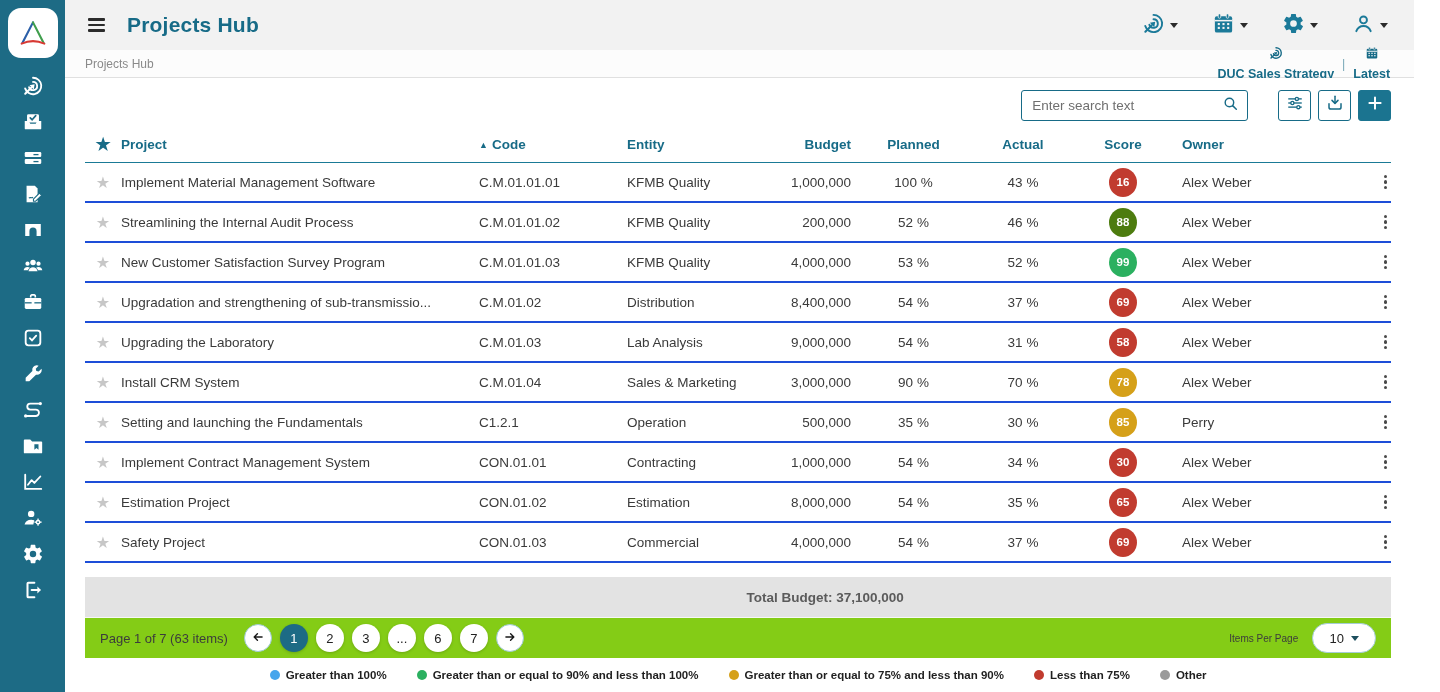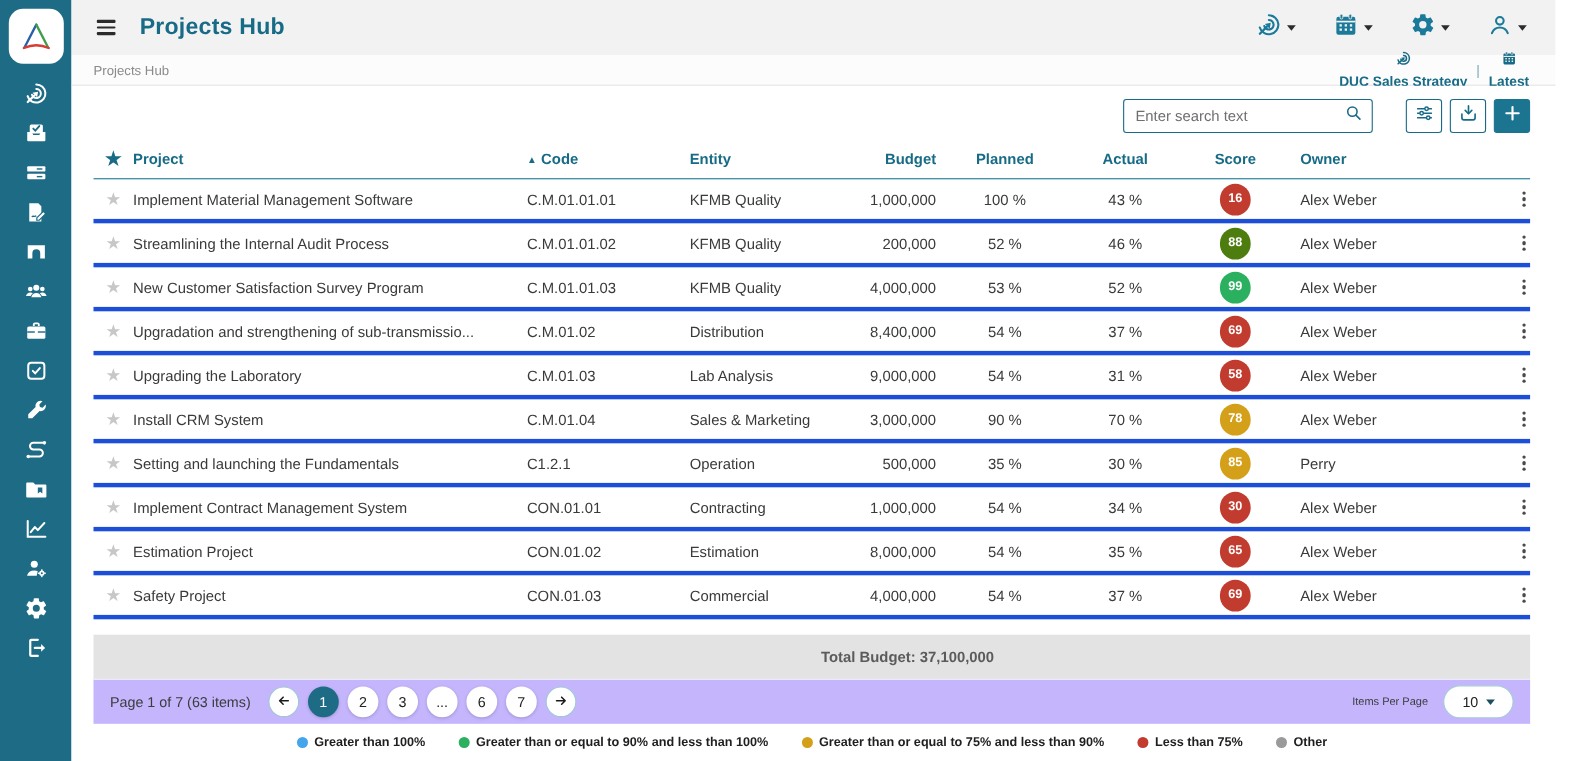--- a/index.html
+++ b/index.html
@@ -42,39 +42,39 @@
   .searchbox input { border:none; outline:none; flex:1; font-size:13.5px; color:#333; font-family:"Liberation Sans",sans-serif; background:transparent; }
   .searchbox input::placeholder { color:#6f6f6f; }
   .searchbox svg { width:17px; height:17px; color:#176b87; flex-shrink:0; }
   .tool-btn { width:33px; height:31px; border:1px solid #176b87; border-radius:3px; background:#fff; display:flex; align-items:center; justify-content:center; color:#176b87; cursor:pointer; }
   .tool-btn svg { width:18px; height:18px; }
   .tool-btn.primary { background:#1b7490; border-color:#1b7490; color:#fff; }
 
   
   .tgrid { display:grid; grid-template-columns:36px 358px 148px 152px 76px 117px 102px 98px 208px 1fr; align-items:center; }
   .thead { height:37px; color:#176b87; font-weight:bold; font-size:13.5px; border-bottom:1px solid #1a7a96; }
-  .trow { height:40px; border-bottom:4px solid #1d4ed8; font-size:13.5px; color:#3a3a3a; }
+  .trow { height:40px; border-bottom:2px solid #1d4ed8; font-size:13.5px; color:#3a3a3a; }
   .c-star { display:flex; justify-content:center; }
   .star-head { color:#176b87; font-size:17px; cursor:pointer; }
   .star-row { color:#c7c7c7; font-size:16px; cursor:pointer; }
   .star-glyph::before { content:"★"; }
   .c-project { white-space:nowrap; overflow:hidden; text-overflow:ellipsis; padding-right:12px; }
   .c-budget { text-align:right; padding-right:4px; }
   .c-center { text-align:center; }
   .c-owner { padding-left:10px; }
   .sort-caret::before { content:"▲"; font-size:9px; margin-right:4px; color:#176b87; position:relative; top:-1px; }
   .score-badge { width:28px; height:29px; border-radius:50%; margin:0 auto; display:flex; align-items:center; justify-content:center; color:#fff; font-size:11.5px; font-weight:bold; }
   .kebab { display:flex; flex-direction:column; gap:2.5px; align-items:center; justify-self:center; cursor:pointer; padding:4px; }
   .kebab i { width:3.2px; height:3.2px; border-radius:50%; background:#4a4a4a; }
 
   
   .spacer14 { height:14px; }
   .total-band { height:40px; background:#e3e3e3; display:flex; align-items:center; justify-content:center; }
   .total-band span { font-size:13.5px; font-weight:bold; color:#5b5b5b; transform:translateX(87px); }
-  .pager-band { height:41px; background:#c4b5fd; border-top:1px solid #f7f7f7; display:flex; align-items:center; padding:0 15px; }
+  .pager-band { height:41px; background:#84cc16; border-top:1px solid #f7f7f7; display:flex; align-items:center; padding:0 15px; }
   .pager-summary { font-size:13px; color:#3c3c3c; }
   .pager { display:flex; align-items:center; gap:8px; margin-left:16px; }
   .pg-circle { width:28px; height:28px; border-radius:50%; background:#fff; box-shadow:0 1px 3px rgba(0,0,0,0.18); display:flex; align-items:center; justify-content:center; font-size:13px; color:#222; cursor:pointer; }
   .pg-circle.current { background:#1d6b85; color:#fff; }
   .pg-arrow { border:1px solid #9ec9d2; box-shadow:none; }
   .pg-arrow svg { width:14px; height:14px; color:#1a1a1a; }
   .per-page { margin-left:auto; display:flex; align-items:center; gap:14px; }
   .per-page-label { font-size:10px; color:#3c3c3c; }
   .per-page-pill { width:64px; height:30px; border:1px solid #a5cdd6; border-radius:15px; background:#fff; display:flex; align-items:center; justify-content:center; gap:7px; font-size:13px; color:#222; cursor:pointer; }
   .pill-caret { width:0; height:0; border-left:4px solid transparent; border-right:4px solid transparent; border-top:5px solid #1d4f5e; }

